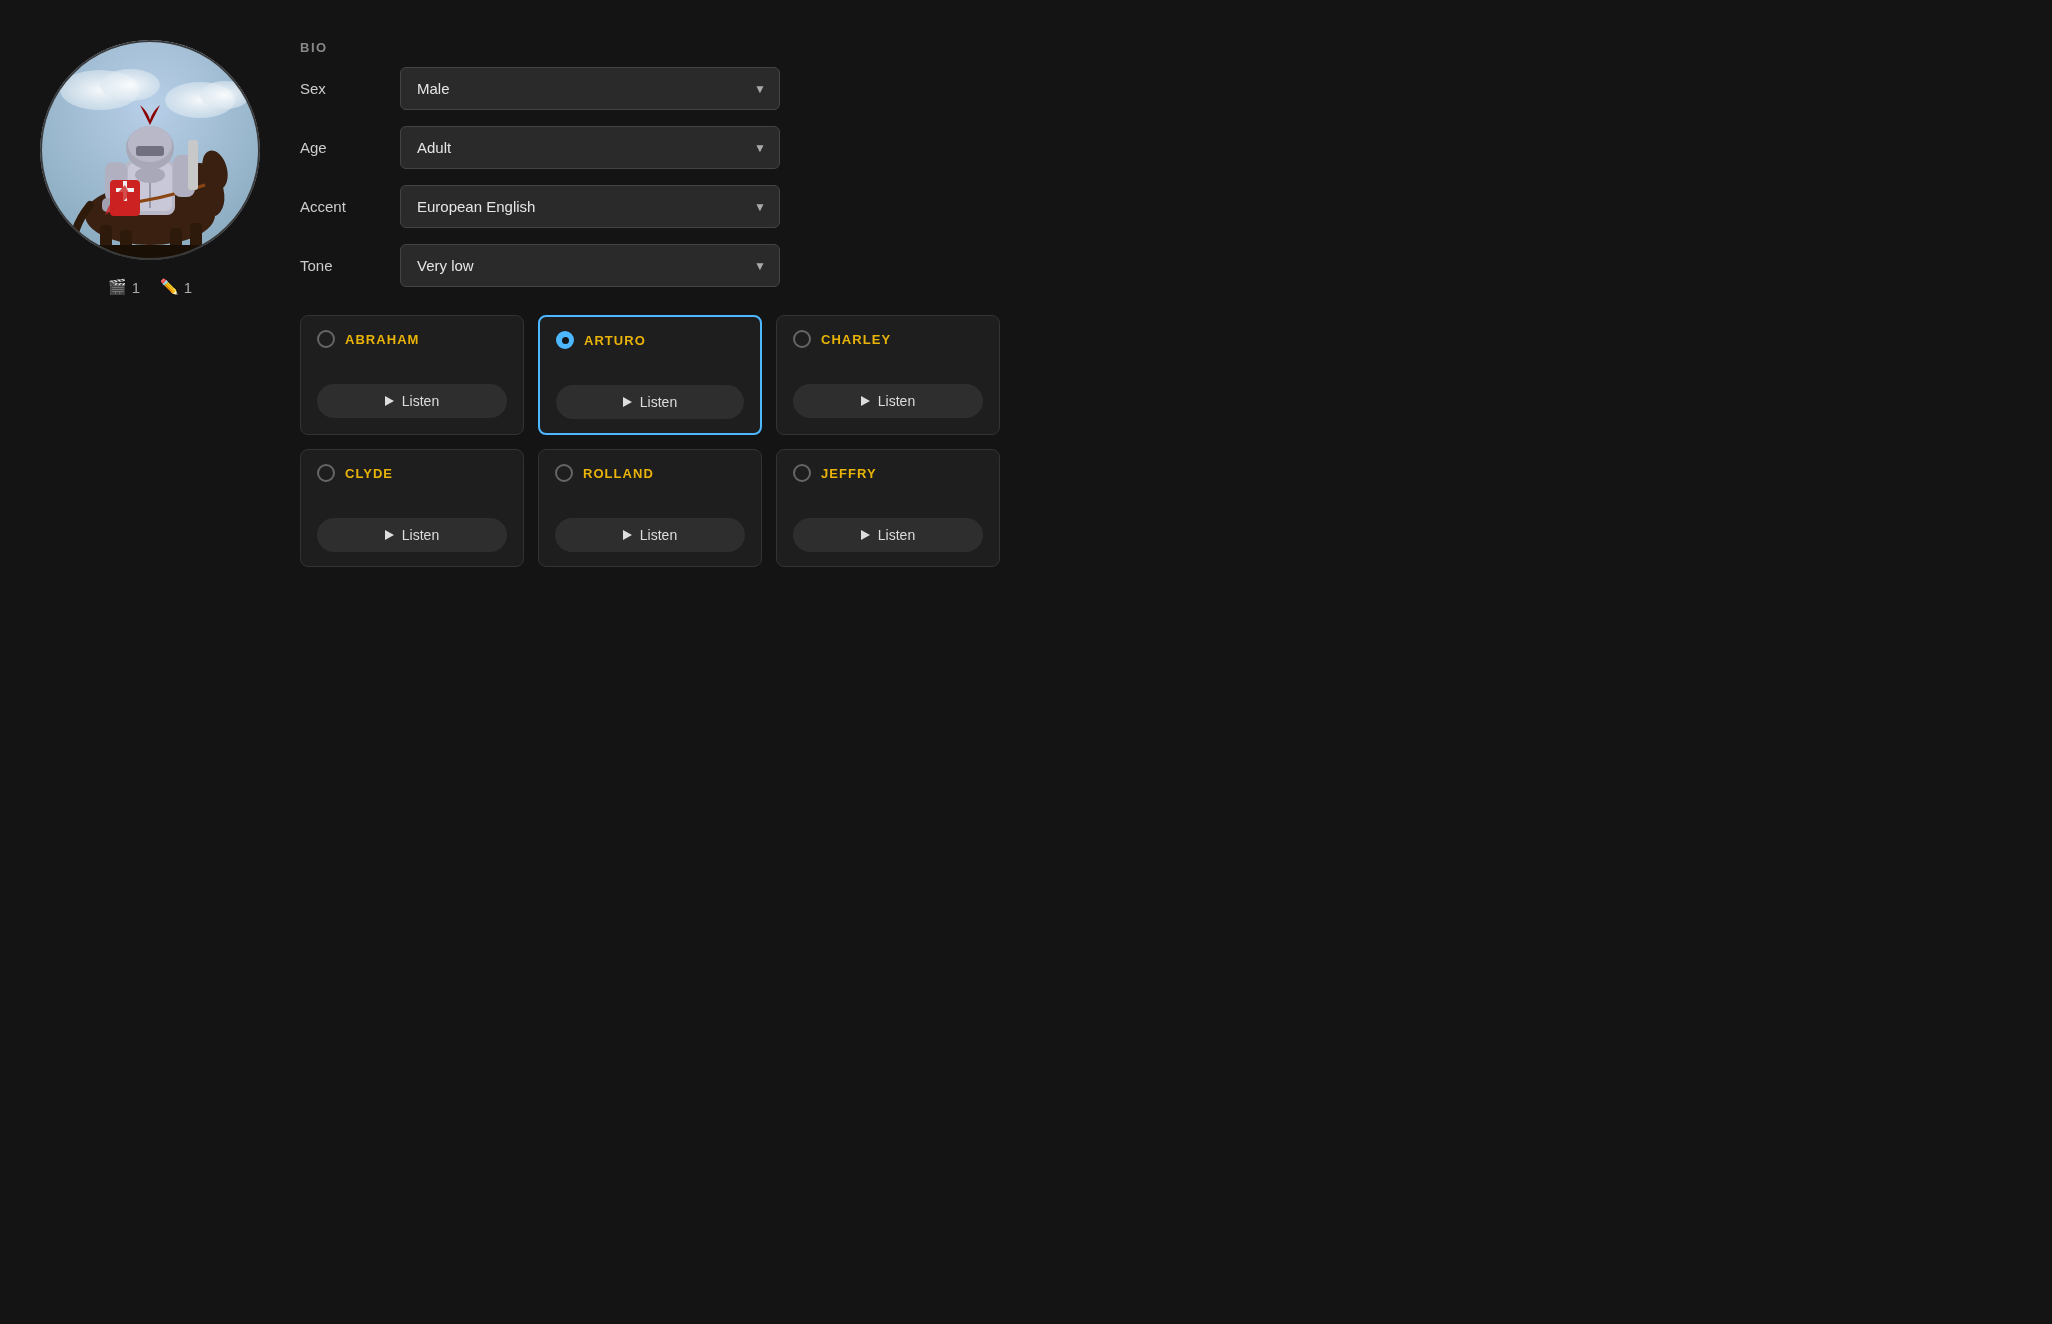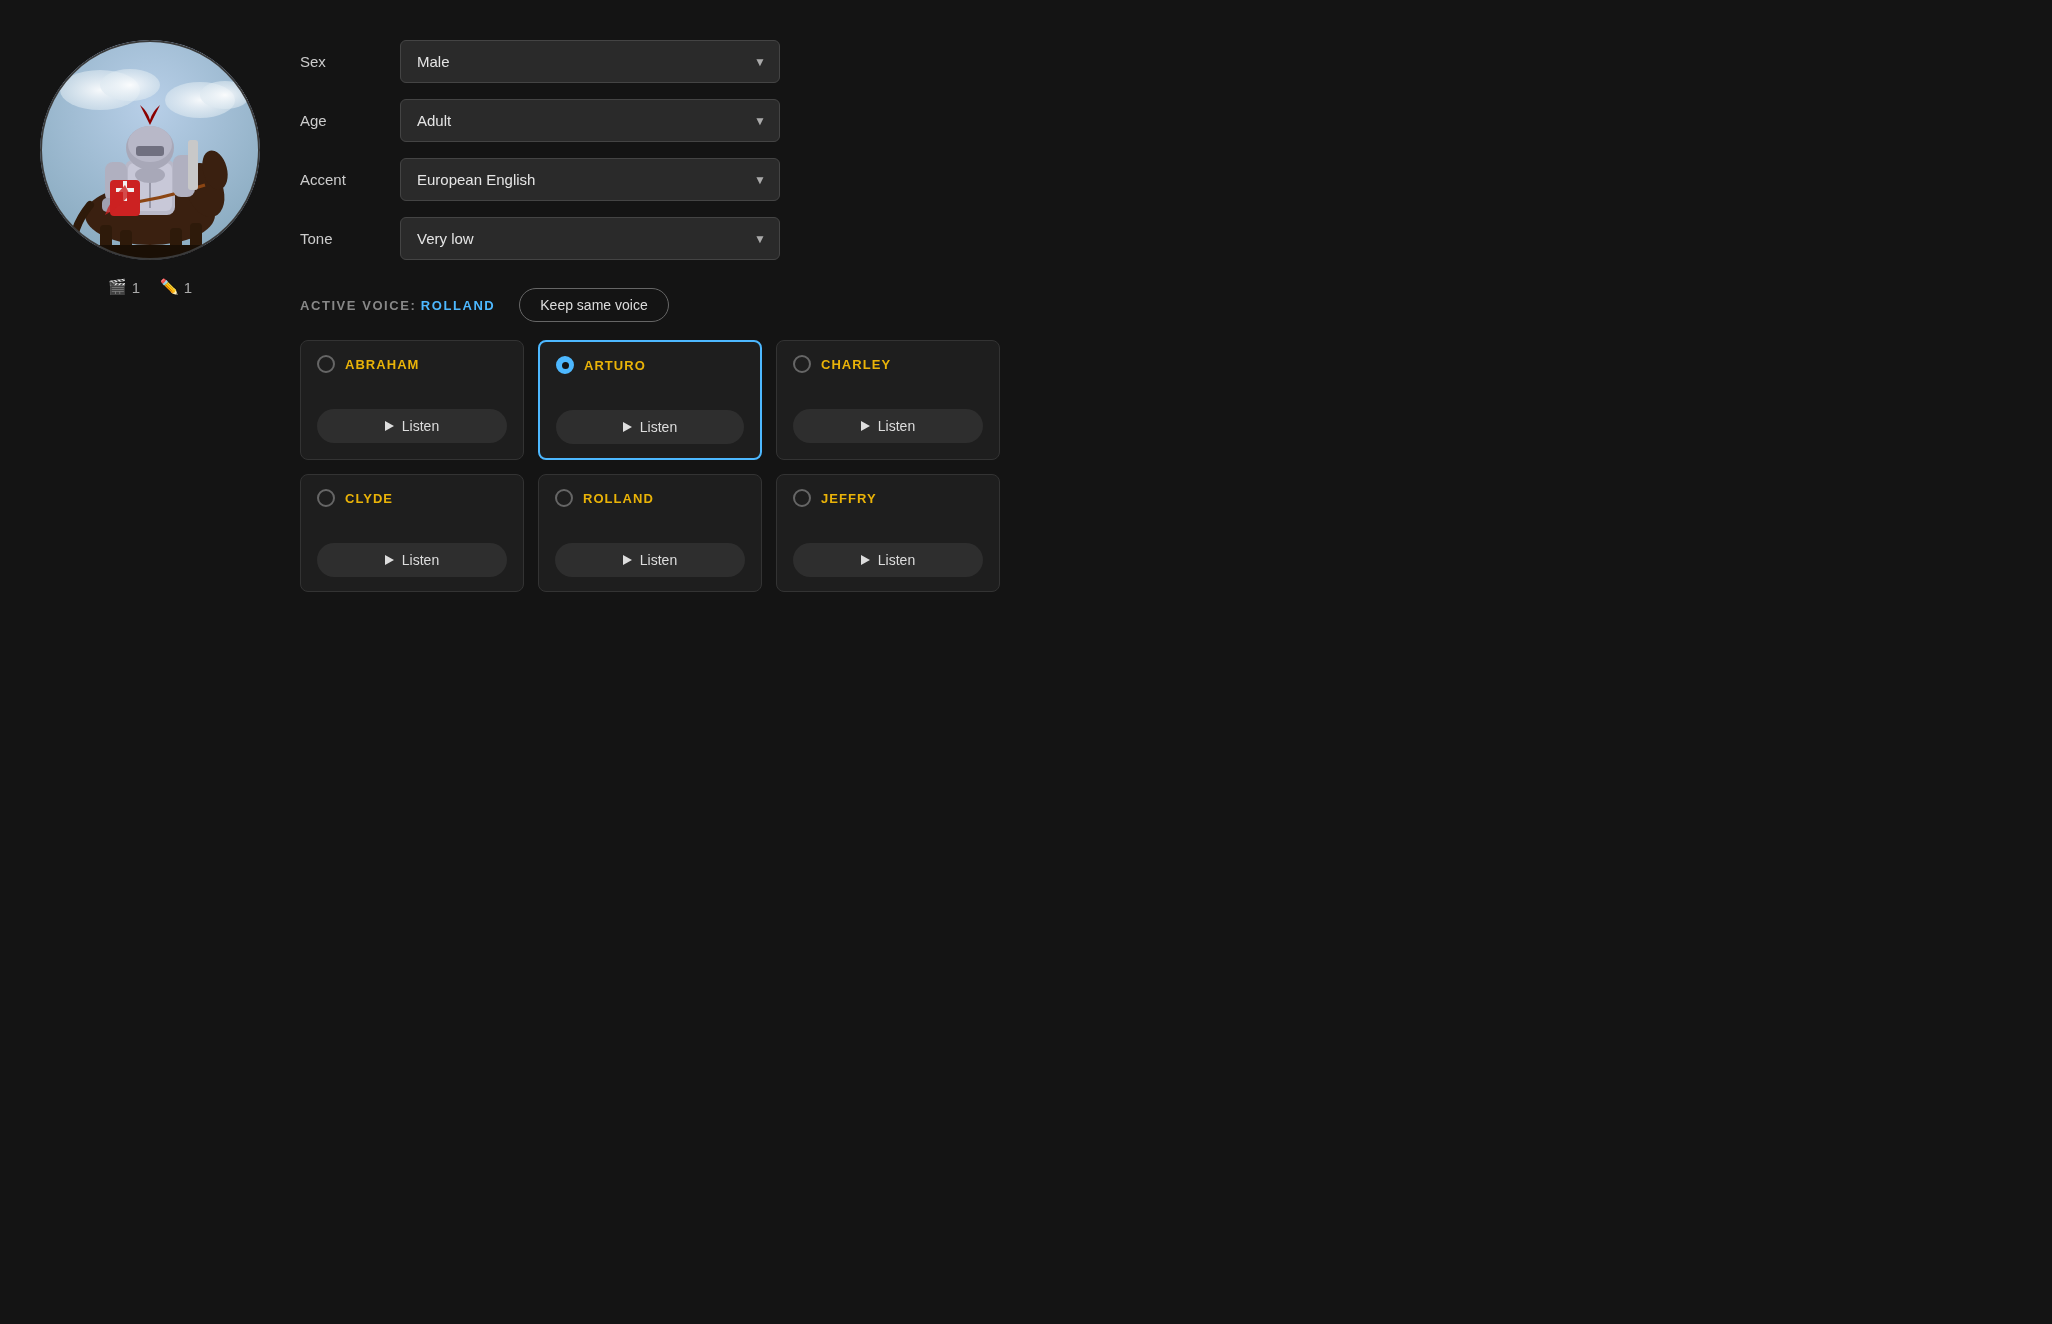--- a/index.html
+++ b/index.html
@@ -337,20 +337,21 @@
       <div class="stat-item">
         <span>✏️</span>
         <span>1</span>
       </div>
     </div>
   </div>
 
   <div class="right-panel">
 
     
+    <div class="section-label">BIO</div>
 
     
     <div class="voice-characteristics">
 
       <div class="field-row">
         <div class="field-label">Sex</div>
         <div class="select-wrapper">
           <select class="select-field">
             <option>Male</option>
             <option>Female</option>
@@ -394,27 +395,20 @@
             <option>High</option>
             <option>Very high</option>
           </select>
           <span class="select-arrow">▼</span>
         </div>
       </div>
     </div>
 
     
     <div class="active-voice-section">
-      <div class="active-voice-header">
-        <div>
-          <span class="active-voice-label">ACTIVE VOICE:</span>
-          <span class="active-voice-name">ROLLAND</span>
-        </div>
-        <button class="keep-same-voice-btn">Keep same voice</button>
-      </div>
 
       <div class="voice-grid">
 
         <div class="voice-card">
           <div class="voice-card-header">
             <div class="radio-circle"></div>
             <span class="voice-card-name">ABRAHAM</span>
           </div>
           <button class="listen-btn">
             <span class="play-icon"></span>

